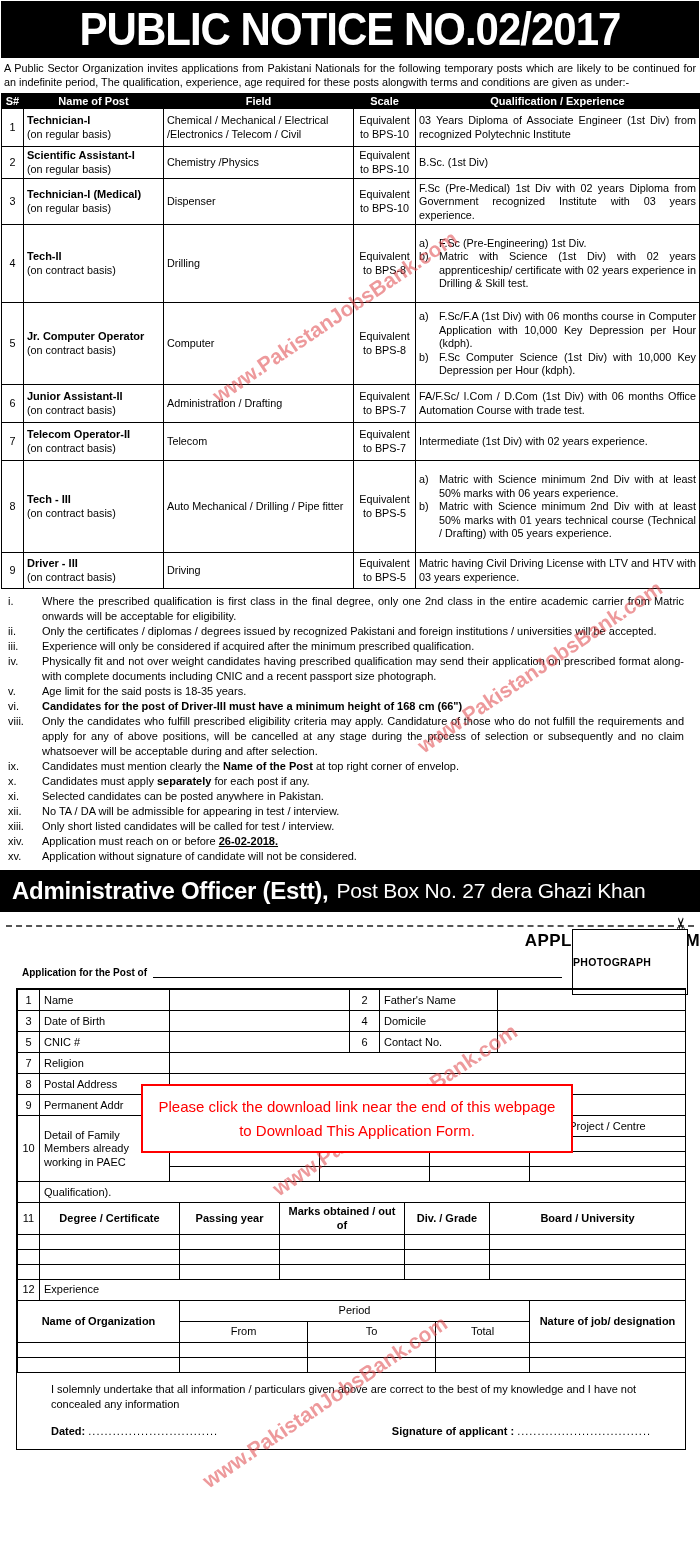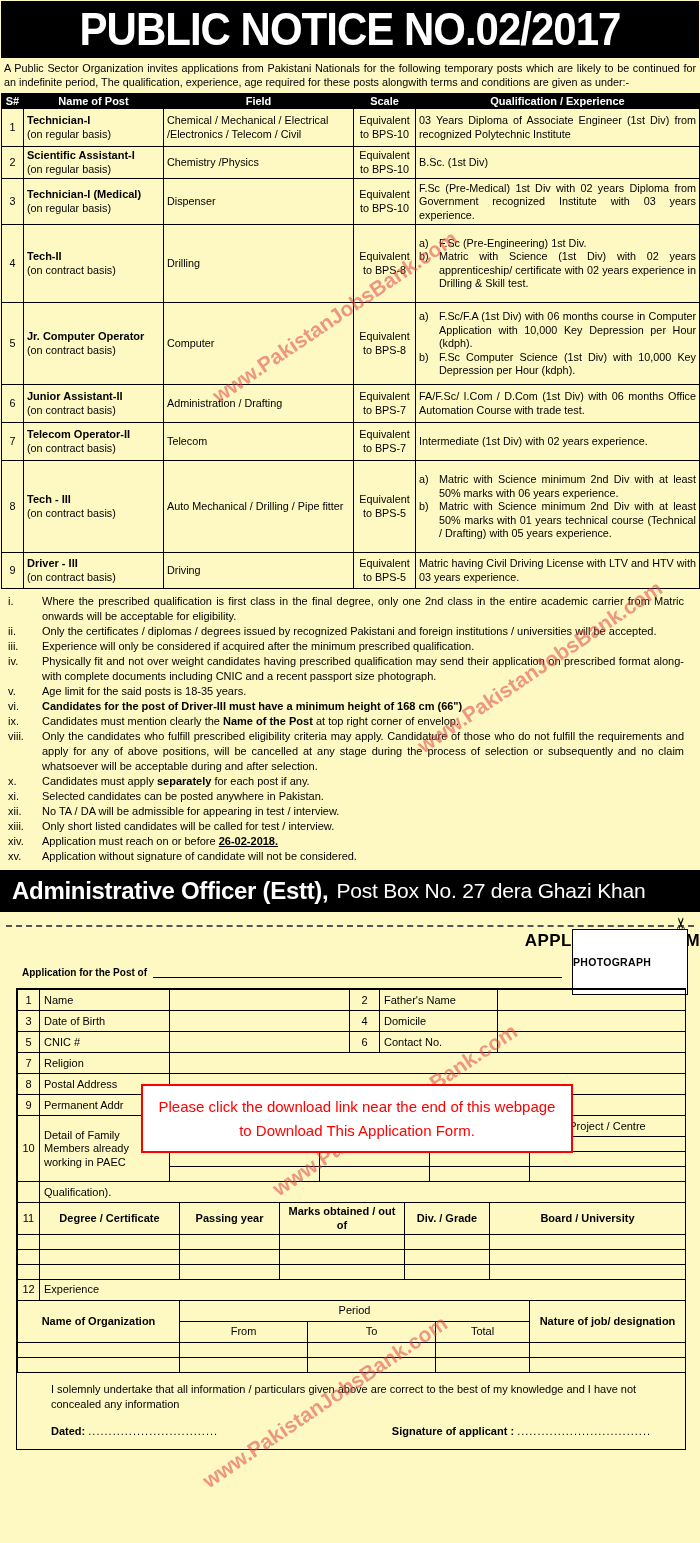--- a/index.html
+++ b/index.html
@@ -1,19 +1,19 @@
 <!DOCTYPE html>
 <html><head>
 <meta charset="utf-8">
 <style>
   * { margin:0; padding:0; box-sizing:border-box; }
   body { background:#888; }
   .page {
     position:relative; width:700px; height:1543px; margin:0 auto;
-    background:#fef9c3; color:#000;
+    background:#ffffff; color:#000;
     font-family:"Liberation Sans", sans-serif; overflow:hidden;
   }
   
   .title-banner{
     margin:1px; height:57px; background:#000; color:#fff;
     display:flex; align-items:center; justify-content:center;
   }
   .title-banner span{ font-size:42px; font-weight:800; letter-spacing:-1px; transform:scaleY(1.08); }
   
   .intro{ font-size:10.8px; line-height:1.3; text-align:justify; margin:3px 4px 4px 4px; }
@@ -285,26 +285,26 @@
       </div>
       <div class="note-row">
         <span class="note-num">v.</span>
         <span class="note-text"><span>Age limit for the said posts is 18-35 years.</span></span>
       </div>
       <div class="note-row">
         <span class="note-num">vi.</span>
         <span class="note-text"><span style="font-weight: 700; margin-top: 24px;">Candidates for the post of Driver-III must have a minimum height of 168 cm (66")</span></span>
       </div>
       <div class="note-row">
+        <span class="note-num">viii.</span>
+        <span class="note-text"><span>Only the candidates who fulfill prescribed eligibility criteria may apply. Candidature of those who do not fulfill the requirements and apply for any of above positions, will be cancelled at any stage during the process of selection or subsequently and no claim whatsoever will be acceptable during and after selection.</span></span>
+      </div>
+      <div class="note-row">
         <span class="note-num">ix.</span>
         <span class="note-text"><span>Candidates must mention clearly the </span><span style="font-weight: 700;">Name of the Post</span><span> at top right corner of envelop.</span></span>
-      </div>
-      <div class="note-row">
-        <span class="note-num">viii.</span>
-        <span class="note-text"><span>Only the candidates who fulfill prescribed eligibility criteria may apply. Candidature of those who do not fulfill the requirements and apply for any of above positions, will be cancelled at any stage during the process of selection or subsequently and no claim whatsoever will be acceptable during and after selection.</span></span>
       </div>
       <div class="note-row">
         <span class="note-num">x.</span>
         <span class="note-text"><span>Candidates must apply </span><span style="font-weight: 700;">separately</span><span> for each post if any.</span></span>
       </div>
       <div class="note-row">
         <span class="note-num">xi.</span>
         <span class="note-text"><span>Selected candidates can be posted anywhere in Pakistan.</span></span>
       </div>
       <div class="note-row">

